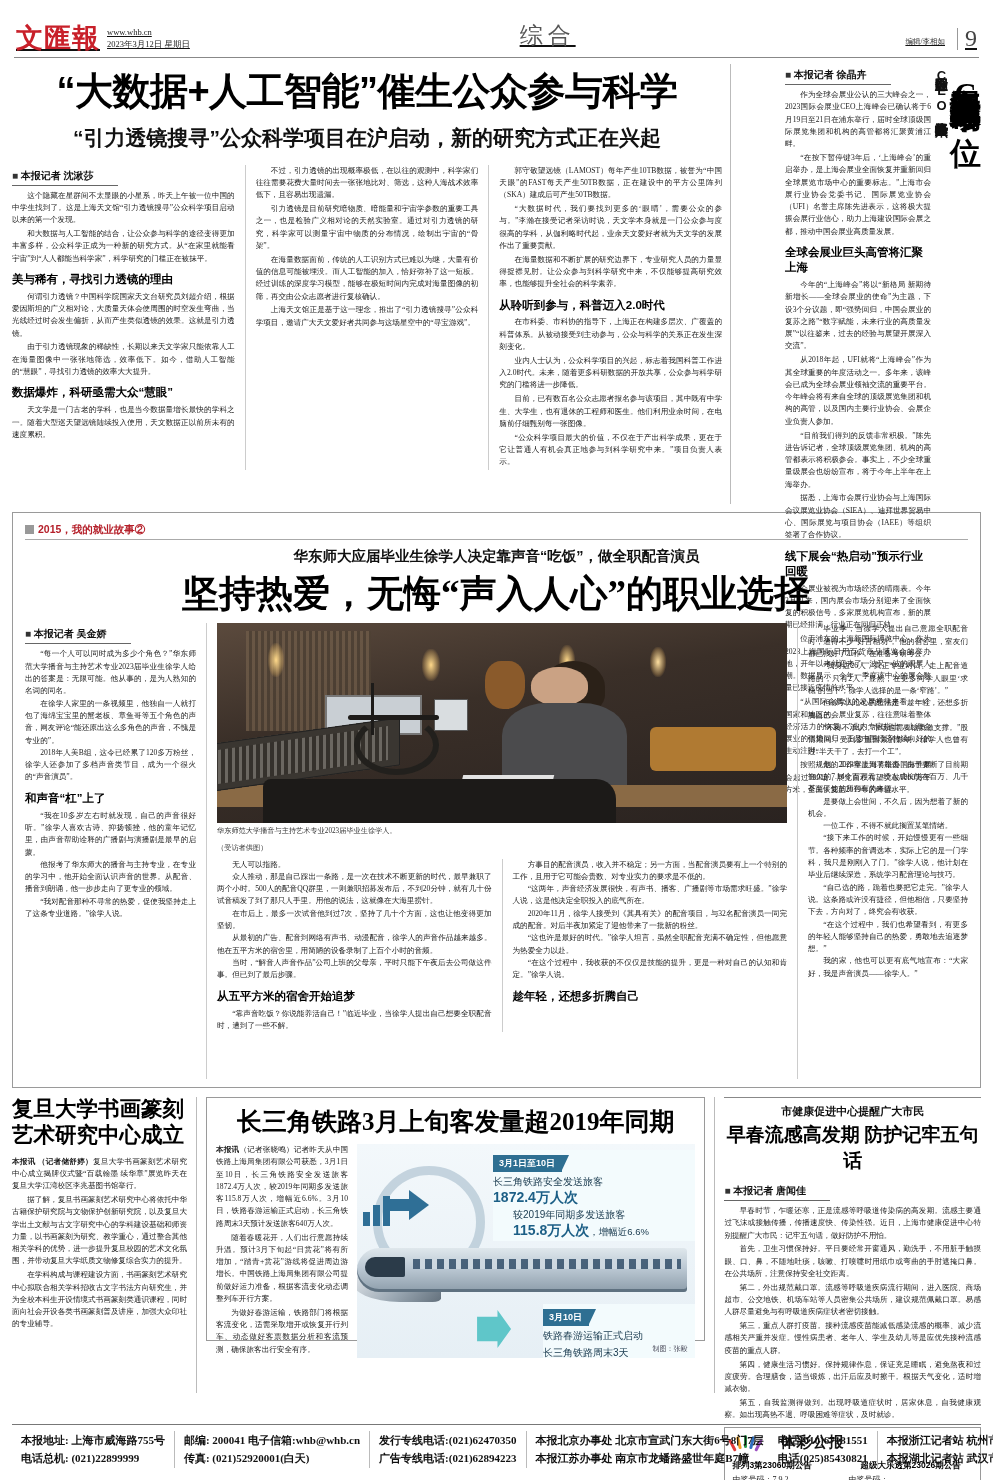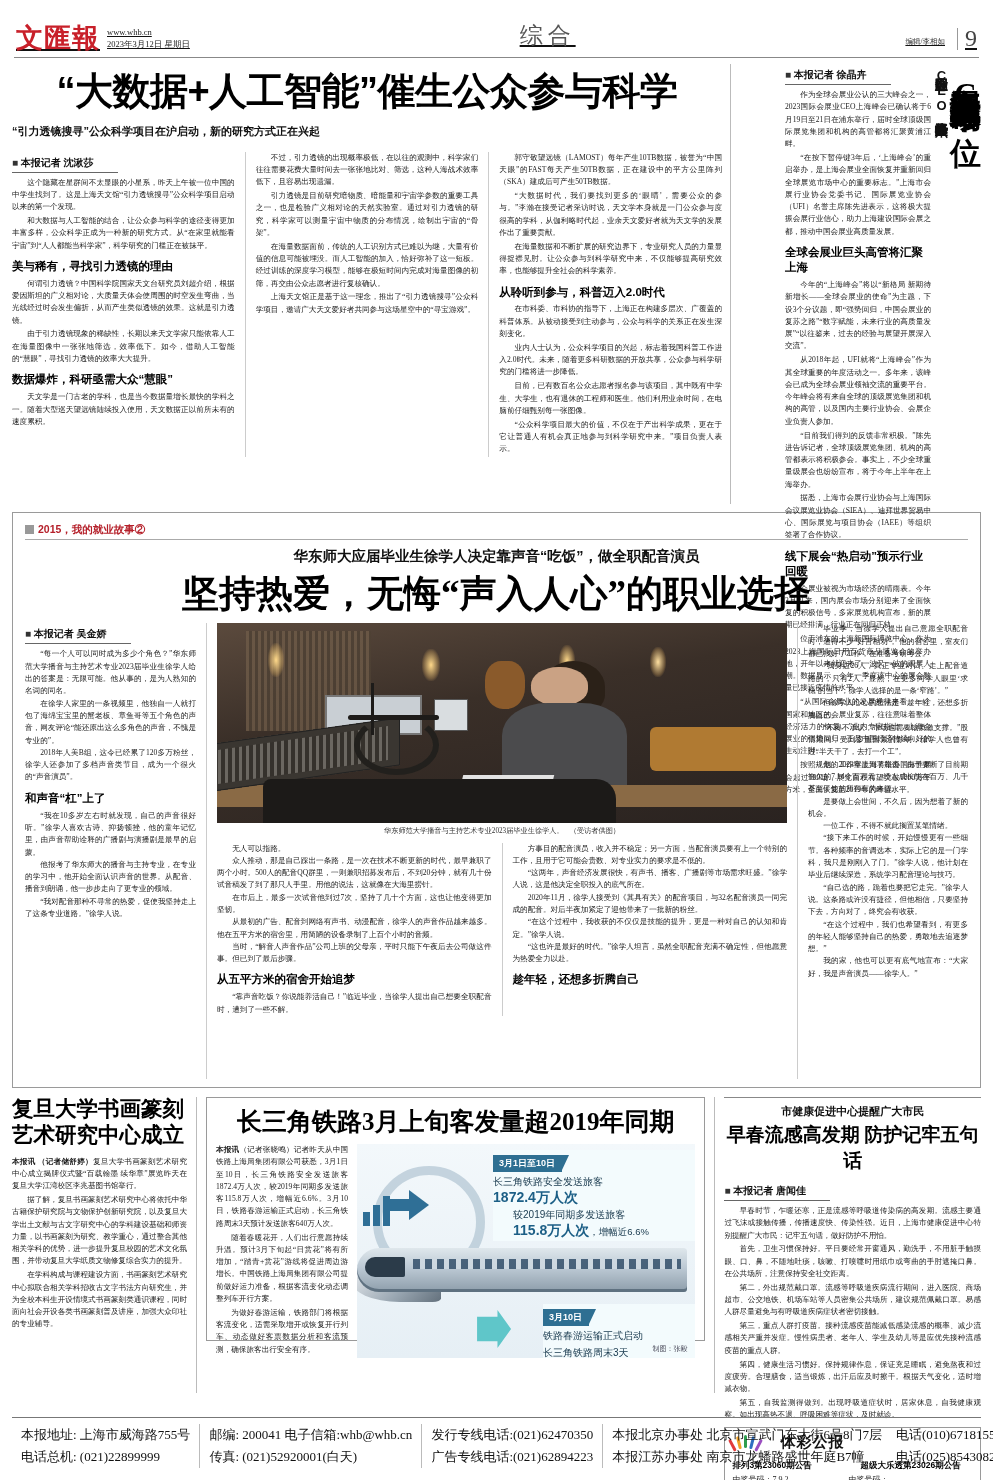--- a/index.html
+++ b/index.html
@@ -50,21 +50,21 @@
 
   
   .hl-main {
     font-family: "Liberation Sans", sans-serif;
     font-weight: bold; font-size: 38px; letter-spacing: -0.5px;
     text-align: center; line-height: 1.12; color: #000;
     padding: 6px 0 0 0;
   }
   .hl-sub {
     font-family: "Liberation Sans", sans-serif;
-    font-weight: bold; font-size: 11px; 
+    font-weight: bold; font-size: 21px; text-align: center;
     margin-top: 11px; color: #111; letter-spacing: 0px;
   }
 
   .byline {
     font-size: 10px; font-weight: bold; color: #111;
     border-bottom: 1px solid #666; display: inline-block;
     padding: 0 24px 2px 0; margin-bottom: 4px;
     font-family: "Liberation Sans", sans-serif;
   }
   .byline::before { content: "■ "; color: #333; }
@@ -169,21 +169,21 @@
   .photo .micarm { position:absolute; left:23%; top:46%; width:16%; height:5px;
     background:#1d1b19; border-radius:3px; }
   .photo .hoop { position:absolute; left:24%; top:46%; width:15%; height:30%;
     border:6px solid #22201d; border-radius:50%; border-top-color:transparent; }
   .photo .fg { position:absolute; left:8%; bottom:0; width:62%; height:22%;
     background:#1c1a18; border-radius:8px 20px 0 0; }
   .photo .kbd { position:absolute; left:43%; bottom:19%; width:16%; height:5%;
     background:#e3e3e3; transform: skewX(-14deg); }
   .photo-cap {
     font-size: 7.2px; color: #333; margin-top: 3px; line-height: 1.4;
-    display:flex; justify-content:center; gap:6px;
+    display:flex; justify-content:flex-start; gap:6px;flex-direction:column;
   }
   .feat-sub {
     font-family: "Liberation Sans", sans-serif; font-weight: bold;
     font-size: 11.5px; margin: 7px 0 4px 0; color: #000;
   }
   p.feattext {
     font-size: 7.6px; line-height: 1.62; text-align: justify;
     text-indent: 2em; color: #1a1a1a; font-family: "Liberation Serif", serif;
   }
 
@@ -299,21 +299,21 @@
   .lot-sec {
     font-family:"Liberation Sans", sans-serif; font-weight:bold;
     font-size:8.5px; color:#000; margin: 4px 0 2px 0;
   }
   .lot-line { font-size:8px; line-height:1.5; color:#1a1a1a; }
 
   
   .footer {
     position:absolute; left:12px; right:12px; bottom: 12px;
     border-top: 1.5px solid #777; padding-top: 6px;
-    display:flex; font-size:13px; line-height:1.7; color:#111;
+    display:flex; font-size:11px; line-height:1.7; color:#111;font-weight:bold;
   }
   .fgrp { padding: 0 9px; border-right: 1px solid #bbb; }
   .fgrp:last-child { border-right: none; }
   .fgrp .r { white-space: nowrap; }
   .fgrp.wide { display:flex; gap:14px; }
 </style>
 </head>
 <body>
 
 <div class="page">
@@ -448,22 +448,22 @@
             <p class="feattext">在市后上，最多一次试音他到过7次，坚持了几十个方面，这也让他变得更加坚韧。</p>
             <p class="feattext">从最初的广告、配音到网络有声书、动漫配音，徐学人的声音作品越来越多。他在五平方米的宿舍里，用简陋的设备录制了上百个小时的音频。</p>
             <p class="feattext">当时，“解音人声音作品”公司上班的父母亲，平时只能下午夜后去公司做这件事。但已到了最后步骤。</p>
             <div class="feat-sub">从五平方米的宿舍开始追梦</div>
             <p class="feattext">“靠声音吃饭？你说能养活自己！”临近毕业，当徐学人提出自己想要全职配音时，遭到了一些不解。</p>
           </div>
           <div style="flex:1; border-left:1px solid #ccc; padding-left:10px;">
             <p class="feattext">方事目的配音演员，收入并不稳定；另一方面，当配音演员要有上一个特别的工作，且用于它可能会贵数、对专业实力的要求是不低的。</p>
             <p class="feattext">“这两年，声音经济发展很快，有声书、播客、广播剧等市场需求旺盛。”徐学人说，这是他决定全职投入的底气所在。</p>
             <p class="feattext">2020年11月，徐学人接受到《其具有关》的配音项目，与32名配音演员一同完成的配音。对后半夜加紧定了迎他带来了一批新的粉丝。</p>
+            <p class="feattext">“这也许是最好的时代。”徐学人坦言，虽然全职配音充满不确定性，但他愿意为热爱全力以赴。</p>
             <p class="feattext">“在这个过程中，我收获的不仅仅是技能的提升，更是一种对自己的认知和肯定。”徐学人说。</p>
-            <p class="feattext">“这也许是最好的时代。”徐学人坦言，虽然全职配音充满不确定性，但他愿意为热爱全力以赴。</p>
             <div class="feat-sub">趁年轻，还想多折腾自己</div>
           </div>
         </div>
       </div>
 
       <div class="fcol sep">
         <p class="feattext">毕业季，当徐学人提出自己意愿全职配音时，遭得不少“好言相劝”。他的宿舍里，室友们都已找好了工作，在准备考研考公。</p>
         <p class="feattext">“我身边26人，真正专业对口、走上配音道路的，只有2人。显然，在更多同学人眼里‘求稳’的当下，徐学人选择的是一条‘窄路’。”</p>
         <p class="feattext">但徐学人心心的想法是：趁年轻，还想多折腾自己。</p>
         <p class="feattext">“不得不承认，市场也需要物质激支撑。”股情期间，受到多重因素的影响，徐学人也曾有过“半天干了，去打一个工”。</p>

